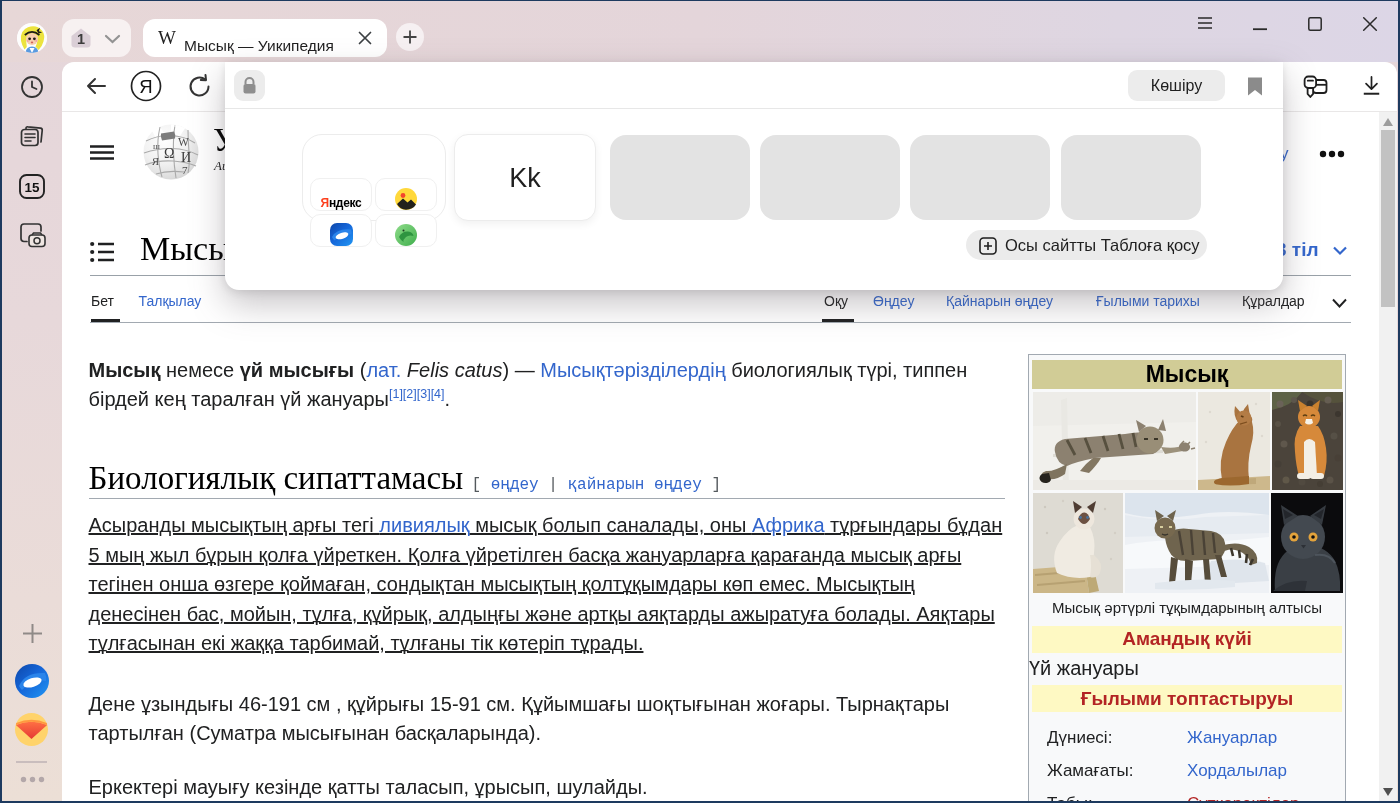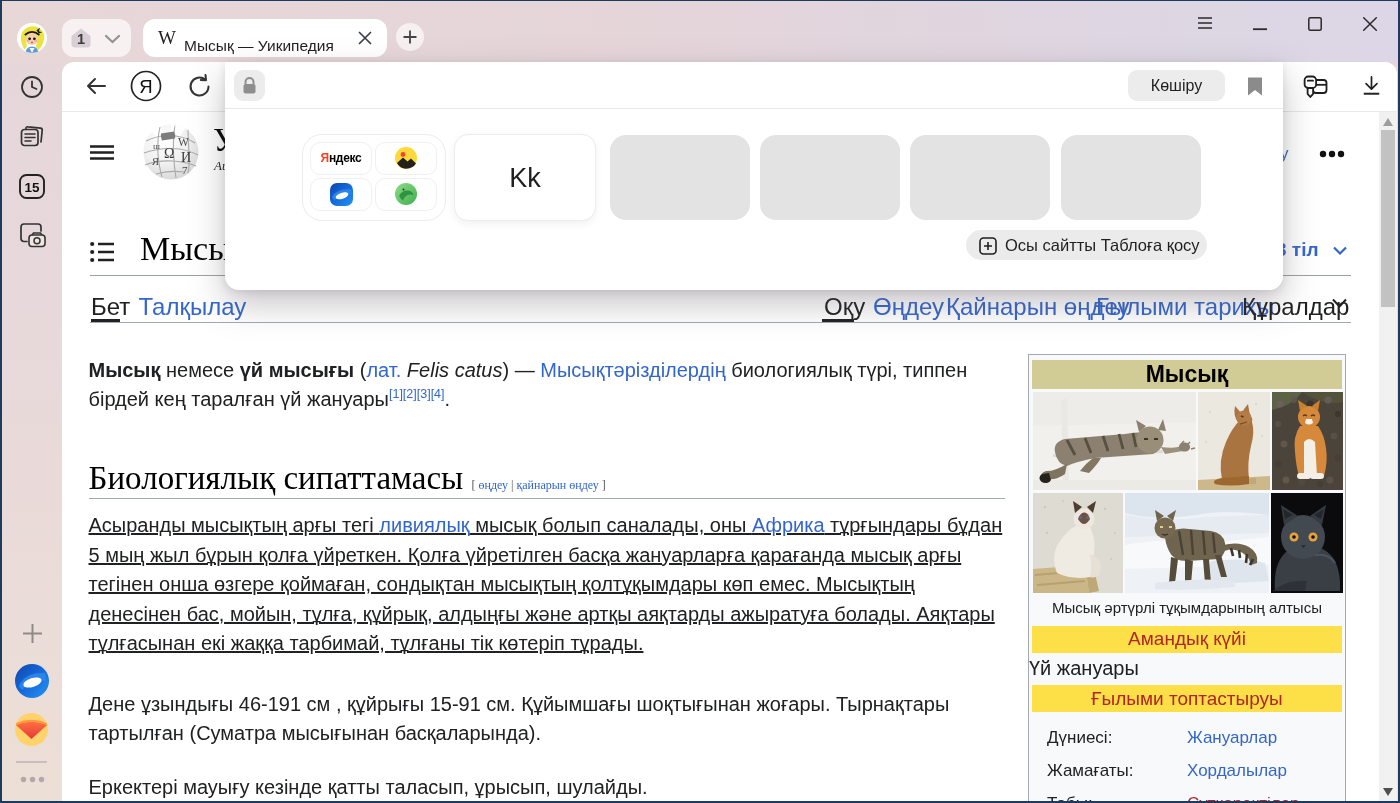--- a/index.html
+++ b/index.html
@@ -26,37 +26,37 @@
     background:rgba(250,246,248,.8); }
   
   .page { position:absolute; left:0; top:49px; width:1335px; height:690px; background:#fff;
     color:#202122; overflow:hidden; border-top:1px solid #e9e7e7; }
   .page a { color:#36c; text-decoration:none; }
   .wordmark { position:absolute; left:151px; top:10px; font-family:"Liberation Serif", serif; font-size:33px; line-height:37px; color:#000; }
   .tagline { position:absolute; left:152px; top:46px; font-family:"Liberation Serif", serif; font-style:italic; font-size:13px; color:#202122; }
   .h1row { position:absolute; left:28px; top:110px; width:1261px; height:54px; border-bottom:1px solid #99a1a8; }
   .h1row h1 { position:absolute; left:50px; top:8px; font-family:"Liberation Serif", serif; font-weight:normal; font-size:34px; line-height:38px; color:#000; }
   .lang { position:absolute; left:1186px; top:17px; color:#36c; font-weight:bold; font-size:19px; }
-  .tabsrow { position:absolute; left:28px; top:164px; width:1261px; height:47px; border-bottom:1px solid #a2a9b1; font-size:24px; }
+  .tabsrow { position:absolute; left:28px; top:164px; width:1261px; height:47px; border-bottom:1px solid #a2a9b1; font-size:14px; }
   .tabsrow .t { position:absolute; top:17px; white-space:nowrap; }
   .sel { color:#202122; }
   .selbar { position:absolute; height:3px; background:#202122; top:43px; }
   .content { position:absolute; left:26.5px; top:243.6px; width:940px; font-size:20px; line-height:29.5px; color:#202122; }
   .content p { margin-bottom:26px; white-space:nowrap; }
   .content p.mb31 { margin-bottom:31px;text-decoration:underline; }
   .content p.mb24 { margin-bottom:24.4px; }
   sup { font-size:12.5px; line-height:0; }
   h2.sect { font-family:"Liberation Serif", serif; font-weight:normal; font-size:33px; line-height:40px; color:#000;
     border-bottom:1px solid #a2a9b1; padding-bottom:0; margin:43.2px 0 12.7px 0; width:916px; }
-  .editlinks { font-family:Liberation Serif, serif; font-size:12px; line-height:16px; color:#54595d; }
+  .editlinks { font-family:Liberation Mono, monospace; font-size:16px; line-height:16px; color:#54595d; }
   
   .infobox { position:absolute; left:966px; top:241.5px; width:318px; height:560px;
     background:#f8f9fa; border:1px solid #a2a9b1; font-size:20px; }
   .ib-title { background:#d1cc96; text-align:center; font-weight:bold; font-size:23px; line-height:29px; height:29px; color:#000; margin:5px 3px 0 3px;}
-  .ib-head { background:#fde047; text-align:center; font-weight:normal; font-size:19px; line-height:20px; padding:3.5px 0; color:#b32424; margin:0 3px; }
+  .ib-head { background:#fef9c3; text-align:center; font-weight:bold; font-size:19px; line-height:20px; padding:3.5px 0; color:#b32424; margin:0 3px; }
   .ib-row { text-align:left; padding:4.5px 0 5px; }
   .collage { margin:3px 4px 0 4px; width:310px; }
   .crow { display:flex; gap:2px; margin-top:3px; }
   .crow svg { display:block; }
   .caption { text-align:center; font-size:15px; padding:6px 0 10px; }
   .taxo { display:flex; padding:7px 0 6px 18px; font-size:17px; }
   .taxo.first { margin-top:9px; }
   .taxo .lab { width:140px; }
   
   .sbar { position:absolute; left:1317px; top:0; width:18px; height:690px; background:#f1f1f1; }
@@ -68,21 +68,21 @@
   .lock { position:absolute; left:9px; top:8px; width:31px; height:31px; border-radius:9px; background:#ececec; }
   .url { position:absolute; left:52px; top:7.5px; font-size:21px; color:#fff; background:#307bf6; padding:3px 5px 3px 2px; }
   .copybtn { position:absolute; left:903px; top:8px; width:97px; height:31px; border-radius:9px; background:#ececec;
     font-size:16px; color:#1f1f1f; text-align:center; line-height:31px; }
   .tile { position:absolute; border-radius:16px; }
   .tile.gray { background:#e3e3e3; width:140px; height:85px; top:73px; }
   .kk { left:229px; top:71.5px; width:142px; height:87.5px; background:#fff; border:1px solid #ececec;
     box-shadow:0 3px 8px rgba(0,0,0,.06); text-align:center; font-size:27px; line-height:86px; color:#1f1f1f; border-radius:14px;}
   .group { left:77px; top:71.5px; width:144px; height:87.5px; background:#fff; border:1px solid #ececec; border-radius:20px; }
   .mini { position:absolute; width:62px; height:33px; border:1px solid #f0f0f0; border-radius:10px; background:#fff;
-    display:flex; align-items:center; justify-content:center; }
+    display:flex; align-items:flex-end; justify-content:center;margin-top:36px; }
   .addbtn { position:absolute; left:741px; top:168px; width:241px; height:30px; background:#ebebeb; border-radius:15px;
     font-size:16.5px; color:#1f1f1f; line-height:30px; padding-left:39px; }
 </style>
 </head>
 <body>
 <div class="chrome"></div>
 
 <div class="main">
 
   <svg class="ic" style="left:23px; top:13px;" width="22" height="22" viewBox="0 0 22 22">

